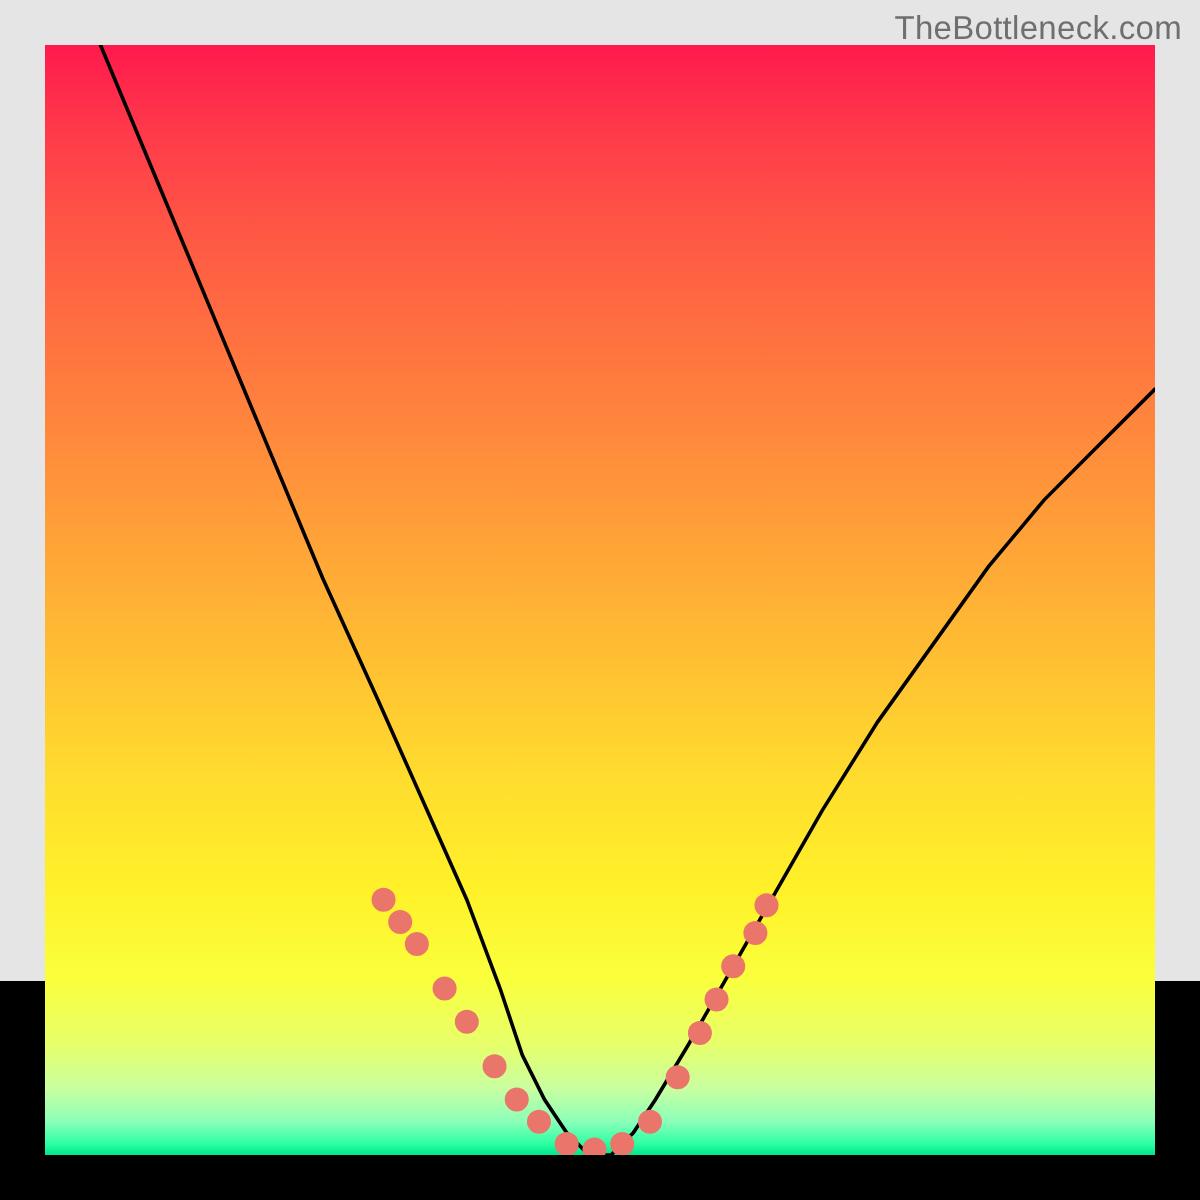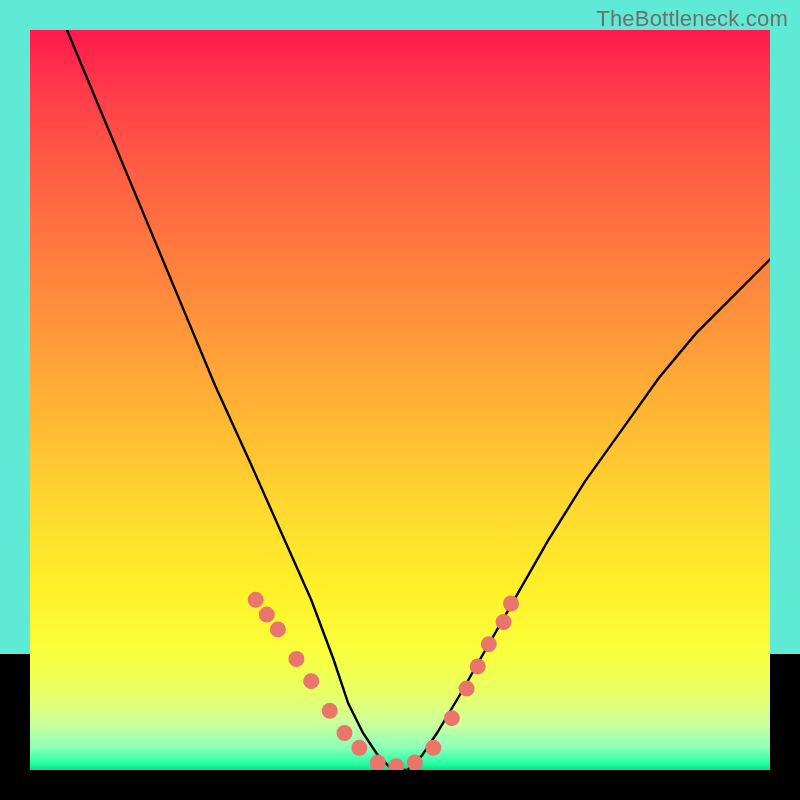--- a/index.html
+++ b/index.html
@@ -10,21 +10,21 @@
     overflow: hidden;
     background: #000;
     font-family: Arial, Helvetica, sans-serif;
   }
   .frame {
     position: absolute;
     left: 0;
     top: 0;
     width: 800px;
     height: 654px;
-    background: #5eead4;
+    background: #e5e5e5;
   }
   .plot {
     position: absolute;
     left: 30px;
     top: 30px;
     width: 740px;
     height: 740px;
     background: linear-gradient(to bottom,
       #ff1a4d 0%,
       #ff3a4a 8%,

